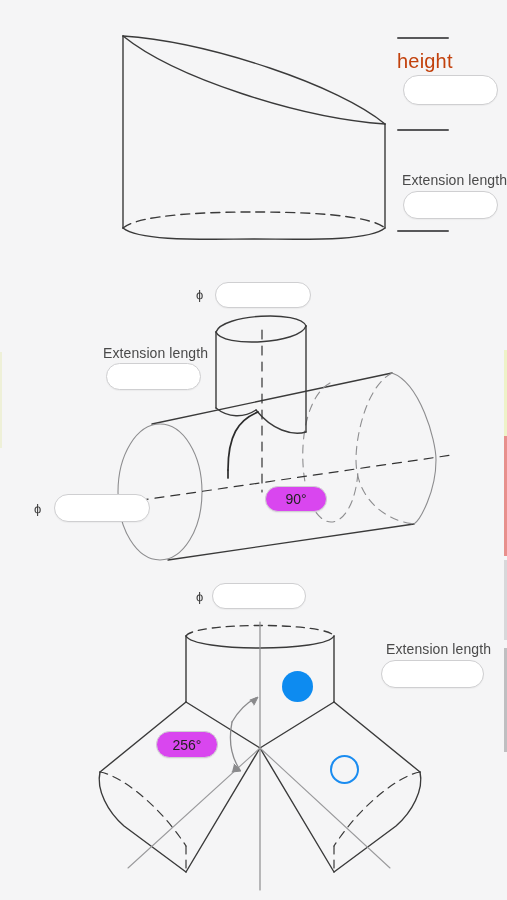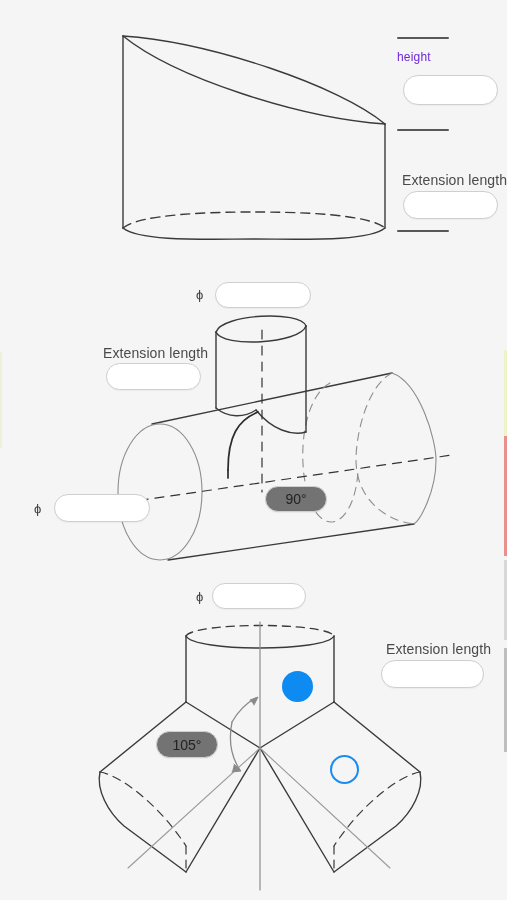--- a/index.html
+++ b/index.html
@@ -23,42 +23,42 @@
   }
   
   .lbl{
     position:absolute;
     font-size:14px;
     color:#4a4a4a;
     white-space:nowrap;
     letter-spacing:.1px;
   }
   .lbl-height{
-    font-size:12px;
-    color:#6d28d9;
+    font-size:20px;
+    color:#c2410c;
     letter-spacing:.2px;
   }
   .phi{
     position:absolute;
     font-size:13px;
     color:#3c3c3c;
     white-space:nowrap;
     line-height:1;
   }
   
   .rule{
     position:absolute;
     height:2px;
     background:#58585a;
     border-radius:1px;
   }
   
   .chip{
     position:absolute;
-    background:#737373;
+    background:#d946ef;
     border:1px solid #d0d0d2;
     border-radius:999px;
     font-size:14px;
     color:#222;
     display:flex;
     align-items:center;
     justify-content:center;
     box-sizing:border-box;
     box-shadow:0 1px 1px rgba(0,0,0,.05);
   }
@@ -206,19 +206,19 @@
   <div class="chip" style="left:265px;top:486px;width:62px;height:26px;">90°</div>
 
   <div class="phi" style="left:196px;top:590px;">ϕ</div>
 
   <div class="field" style="left:212px;top:583px;width:94px;height:26px;"></div>
 
   <div class="lbl" style="left:386px;top:641px;">Extension length</div>
 
   <div class="field" style="left:381px;top:660px;width:103px;height:28px;"></div>
 
-  <div class="chip" style="left:156px;top:731px;width:62px;height:27px;">105°</div>
+  <div class="chip" style="left:156px;top:731px;width:62px;height:27px;">256°</div>
 
   <div class="dot-filled" style="left:282px;top:671px;width:31px;height:31px;"></div>
 
   <div class="dot-hollow" style="left:330px;top:755px;width:29px;height:29px;"></div>
 
 </div>
 
 </body></html>

